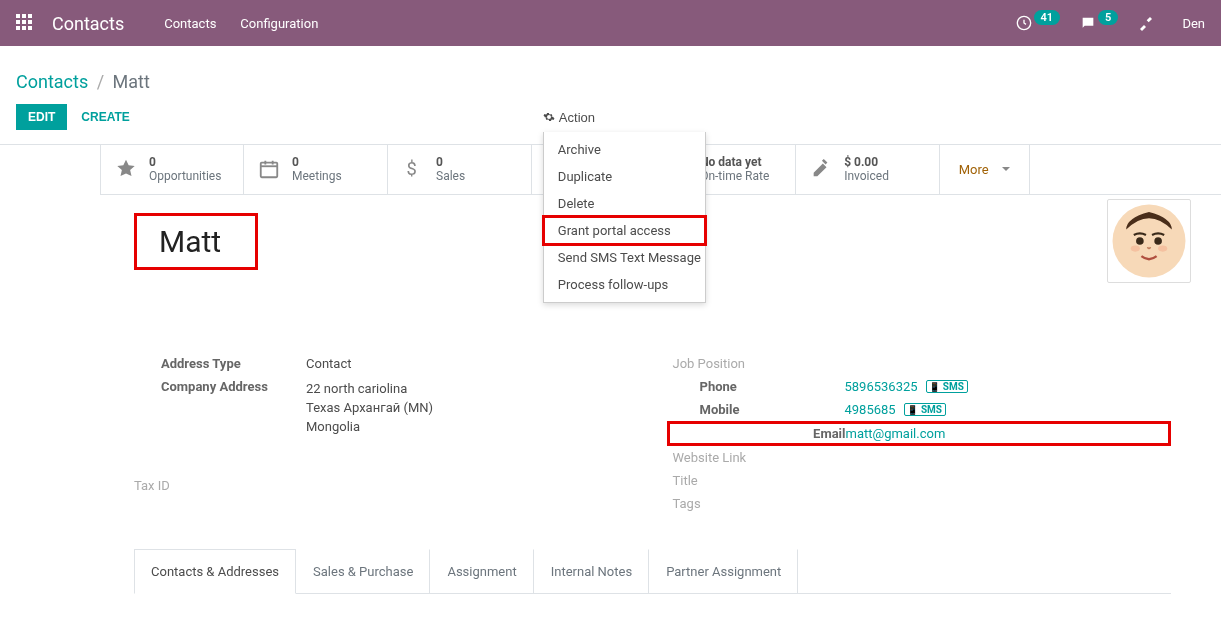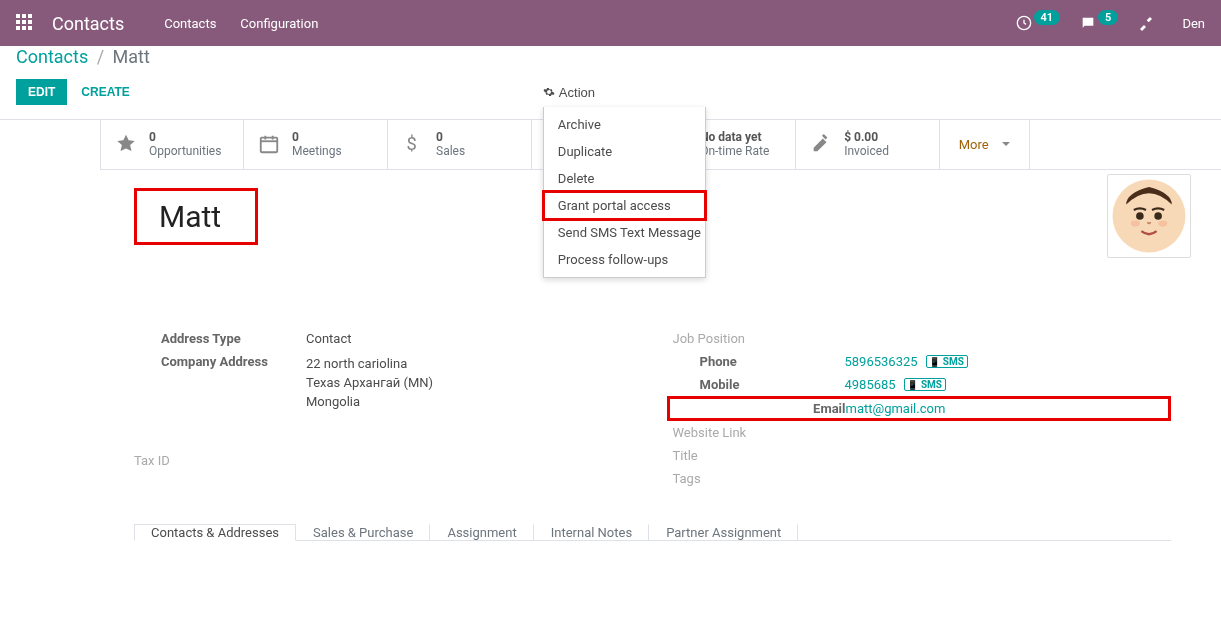--- a/index.html
+++ b/index.html
@@ -9,21 +9,21 @@
   .topbar .apps-icon svg { width: 16px; height: 16px; fill: #fff; }
   .topbar .app-name { font-size: 18px; font-weight: 400; margin-left: 20px; margin-right: 40px; }
   .topbar .menu-link { color: #fff; font-size: 13px; margin-right: 24px; cursor: pointer; }
   .topbar .spacer { flex: 1; }
   .topbar .right-icons { display: flex; align-items: center; gap: 20px; }
   .badge-pill { background: #00a09d; color: #fff; border-radius: 10px; padding: 1px 7px; font-size: 11px; font-weight: 600; margin-left: 2px; position: relative; top: -6px; }
   .right-icons svg { width: 16px; height: 16px; fill: #fff; vertical-align: middle; }
   .right-icons .icon-wrap { position: relative; cursor: pointer; display: inline-flex; align-items: center; }
   .username { font-size: 13px; margin-left: 8px; }
 
-  .breadcrumb-row { padding: 0 16px 8px 16px; font-size: 18px; color: #875a7b; }
+  .breadcrumb-row { padding: 25px 16px 8px 16px; font-size: 18px; color: #875a7b; }
   .breadcrumb-row .crumb-link { color: #00a09d; cursor: pointer; }
   .breadcrumb-row .sep { color: #aaa; margin: 0 4px; }
   .breadcrumb-row .crumb-current { color: #6c757d; }
 
   .action-row { display: flex; align-items: center; padding: 4px 16px 14px 16px; border-bottom: 1px solid #dee2e6; position: relative; }
   .btn-edit { background: #00a09d; color: #fff; border: none; padding: 6px 12px; font-weight: 600; font-size: 12px; cursor: pointer; text-align: right; }
   .btn-create { background: none; border: none; color: #00a09d; font-weight: 600; font-size: 12px; margin-left: 14px; cursor: pointer; }
   .action-dropdown-anchor { margin-left: auto; margin-right: 610px; position: relative; }
   .action-btn { background: none; border: none; color: #4c4c4c; font-size: 13px; cursor: pointer; display: flex; align-items: center; gap: 4px; }
   .action-btn svg { width: 12px; height: 12px; fill: #4c4c4c; }
@@ -54,21 +54,21 @@
   .field-label.strong { font-weight: 700; margin-left: 27px; }
   .field-label.muted { color: #aaa; }
   .field-value { color: #4c4c4c; }
   .field-value .link { color: #00a09d; cursor: pointer; }
   .sms-badge { color: #00a09d; font-size: 10px; font-weight: 700; border: 1px solid #00a09d; border-radius: 2px; padding: 0 3px; margin-left: 8px; display: inline-flex; align-items: center; gap: 2px; cursor: pointer; vertical-align: 1px; }
   .sms-badge::before { content: "📱"; font-size: 9px; }
   .email-highlight-row { border: 3px solid #e60000; padding: 2px 4px; margin-left: -6px; text-align: right; }
   .address-lines div { padding: 2px 0; }
 
   .tabs { display: flex; border-bottom: 1px solid #dee2e6; margin-top: 34px; margin-left: 0; }
-  .tab { padding: 0 16px; border: 1px solid transparent; border-bottom: none; color: #6c757d; font-size: 13px; cursor: pointer; background: #fff; }
+  .tab { padding: 14px 16px; border: 1px solid transparent; border-bottom: none; color: #6c757d; font-size: 13px; cursor: pointer; background: #fff; }
   .tab.active { border-color: #dee2e6; border-bottom: 1px solid #fff; margin-bottom: -1px; color: #4c4c4c; }
   .tab:not(.active) { border-right: 1px solid #dee2e6; }
   .tabs .tab:last-child { border-right: 1px solid #dee2e6; }
 </style>
 </head>
 <body>
 
 <div class="topbar">
   <span class="apps-icon icon-wrap">
     <svg viewBox="0 0 16 16">

